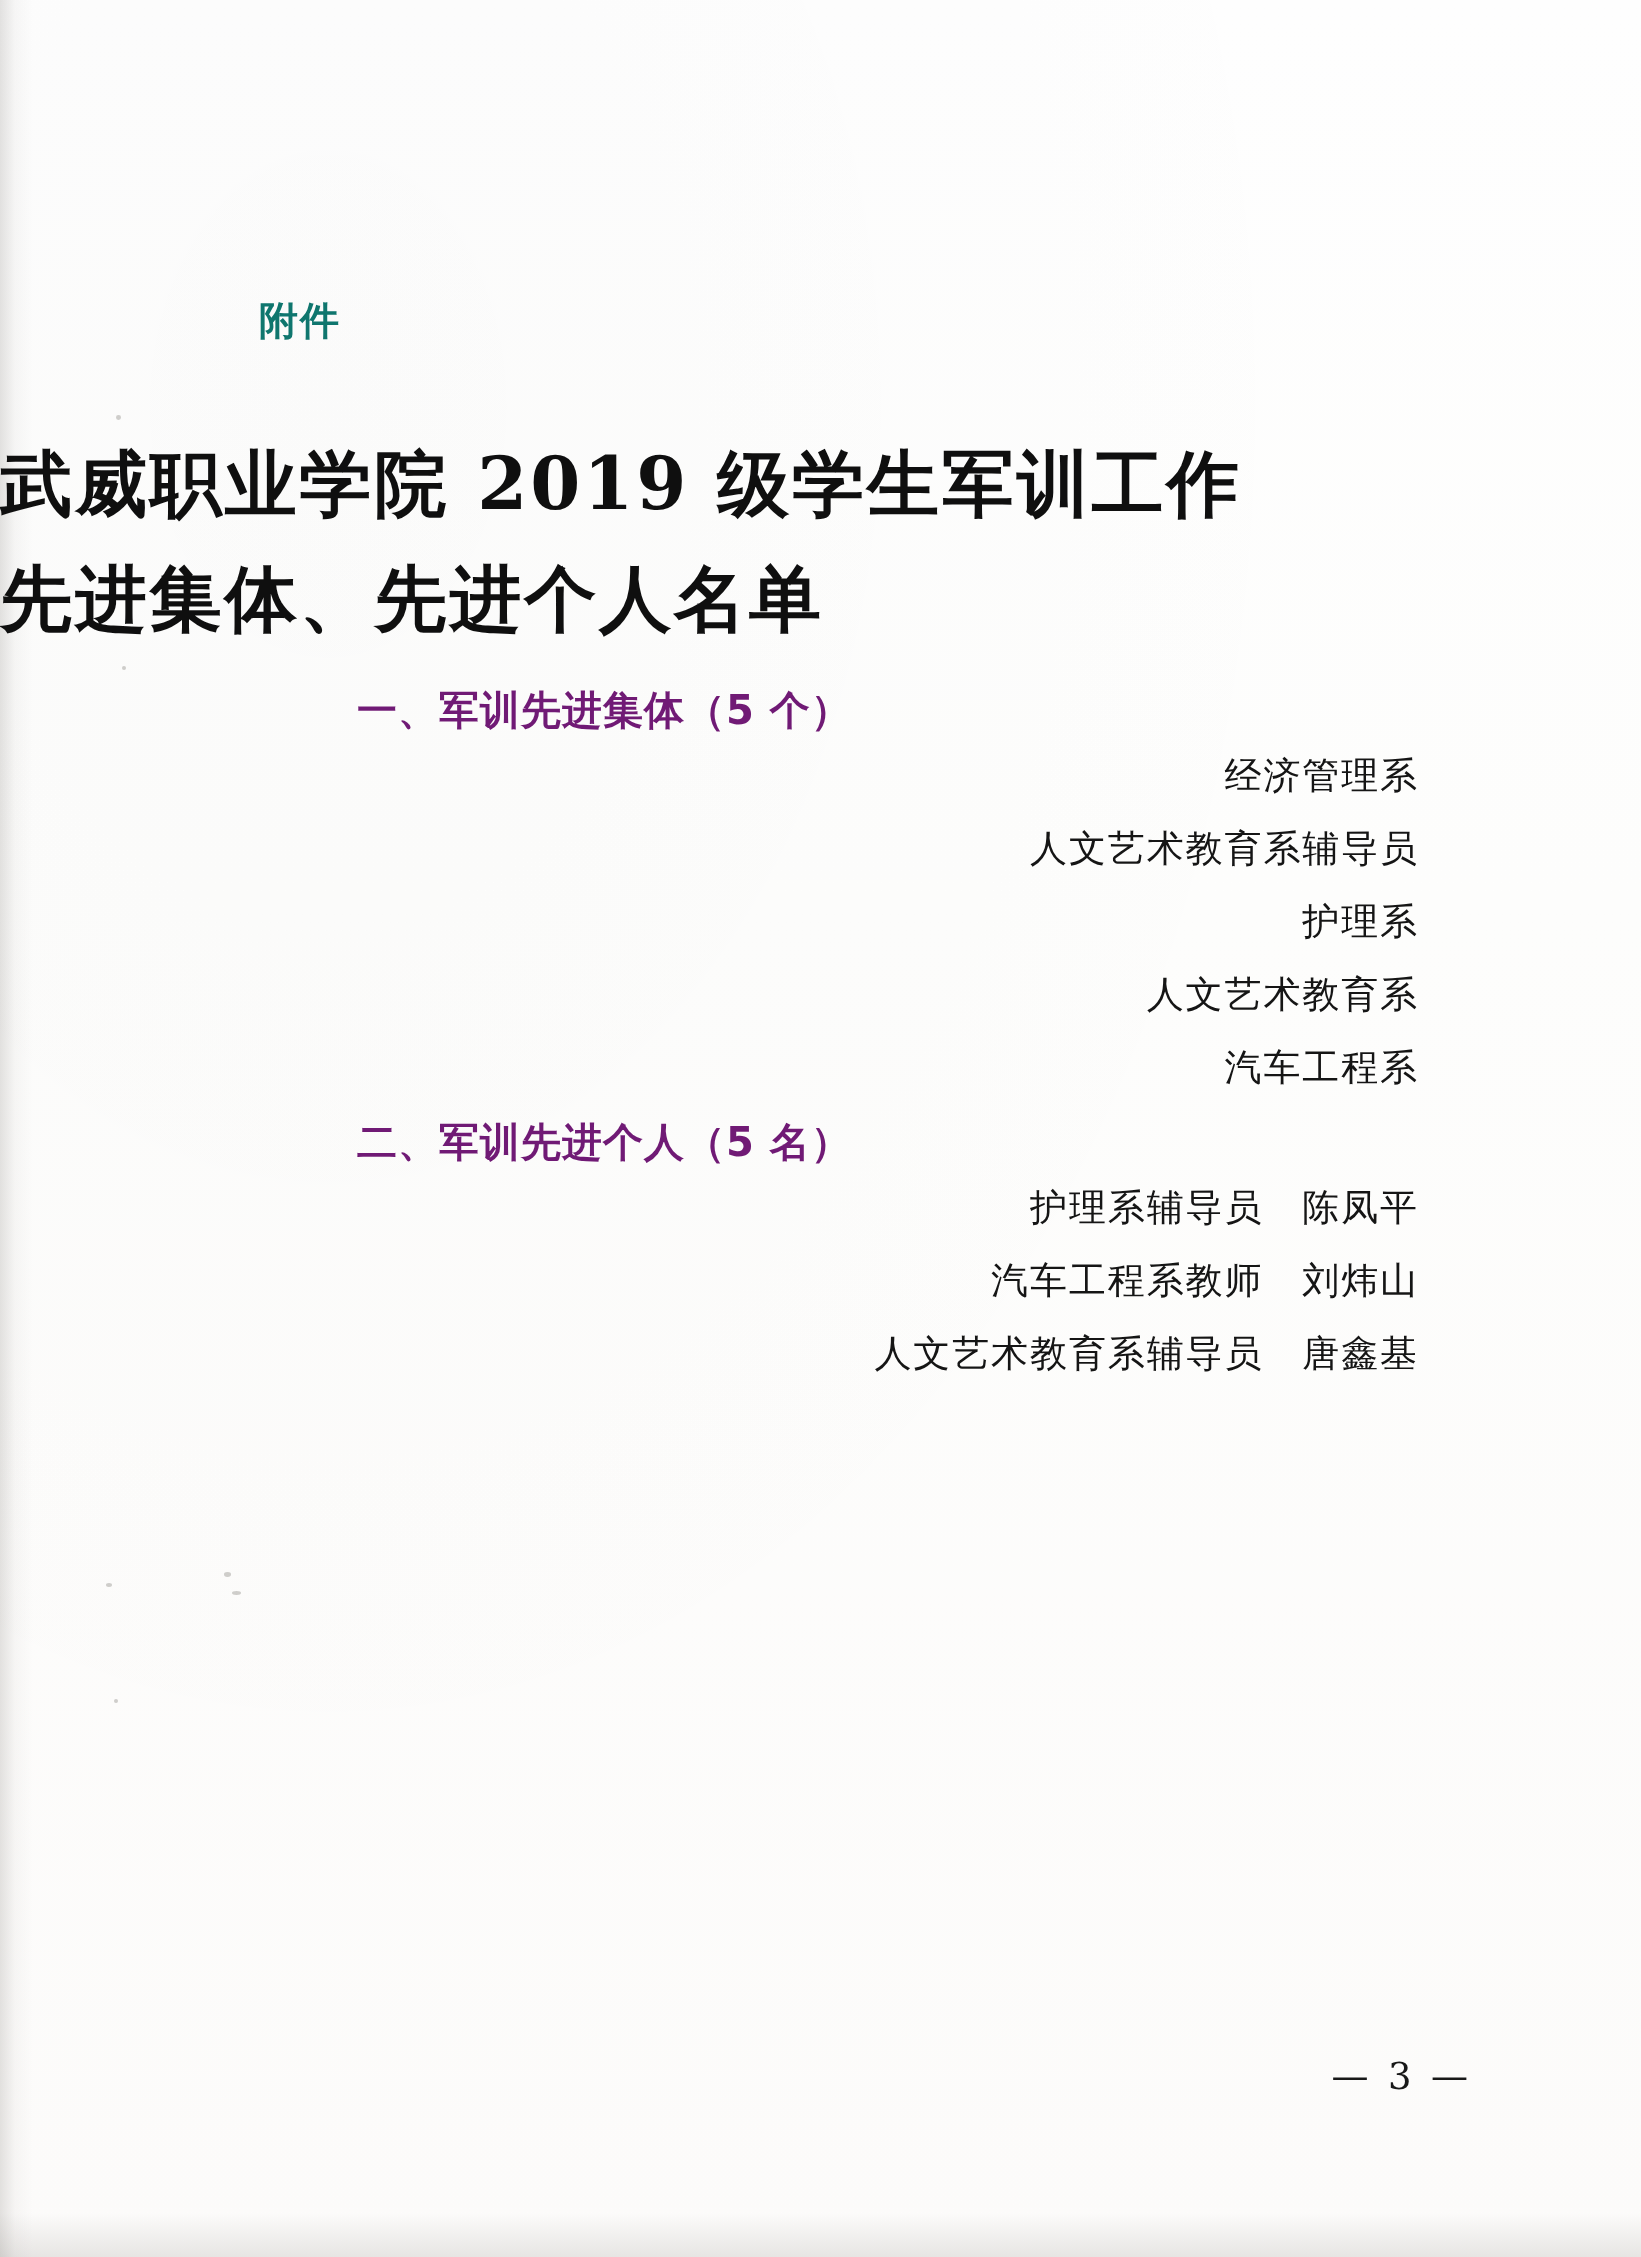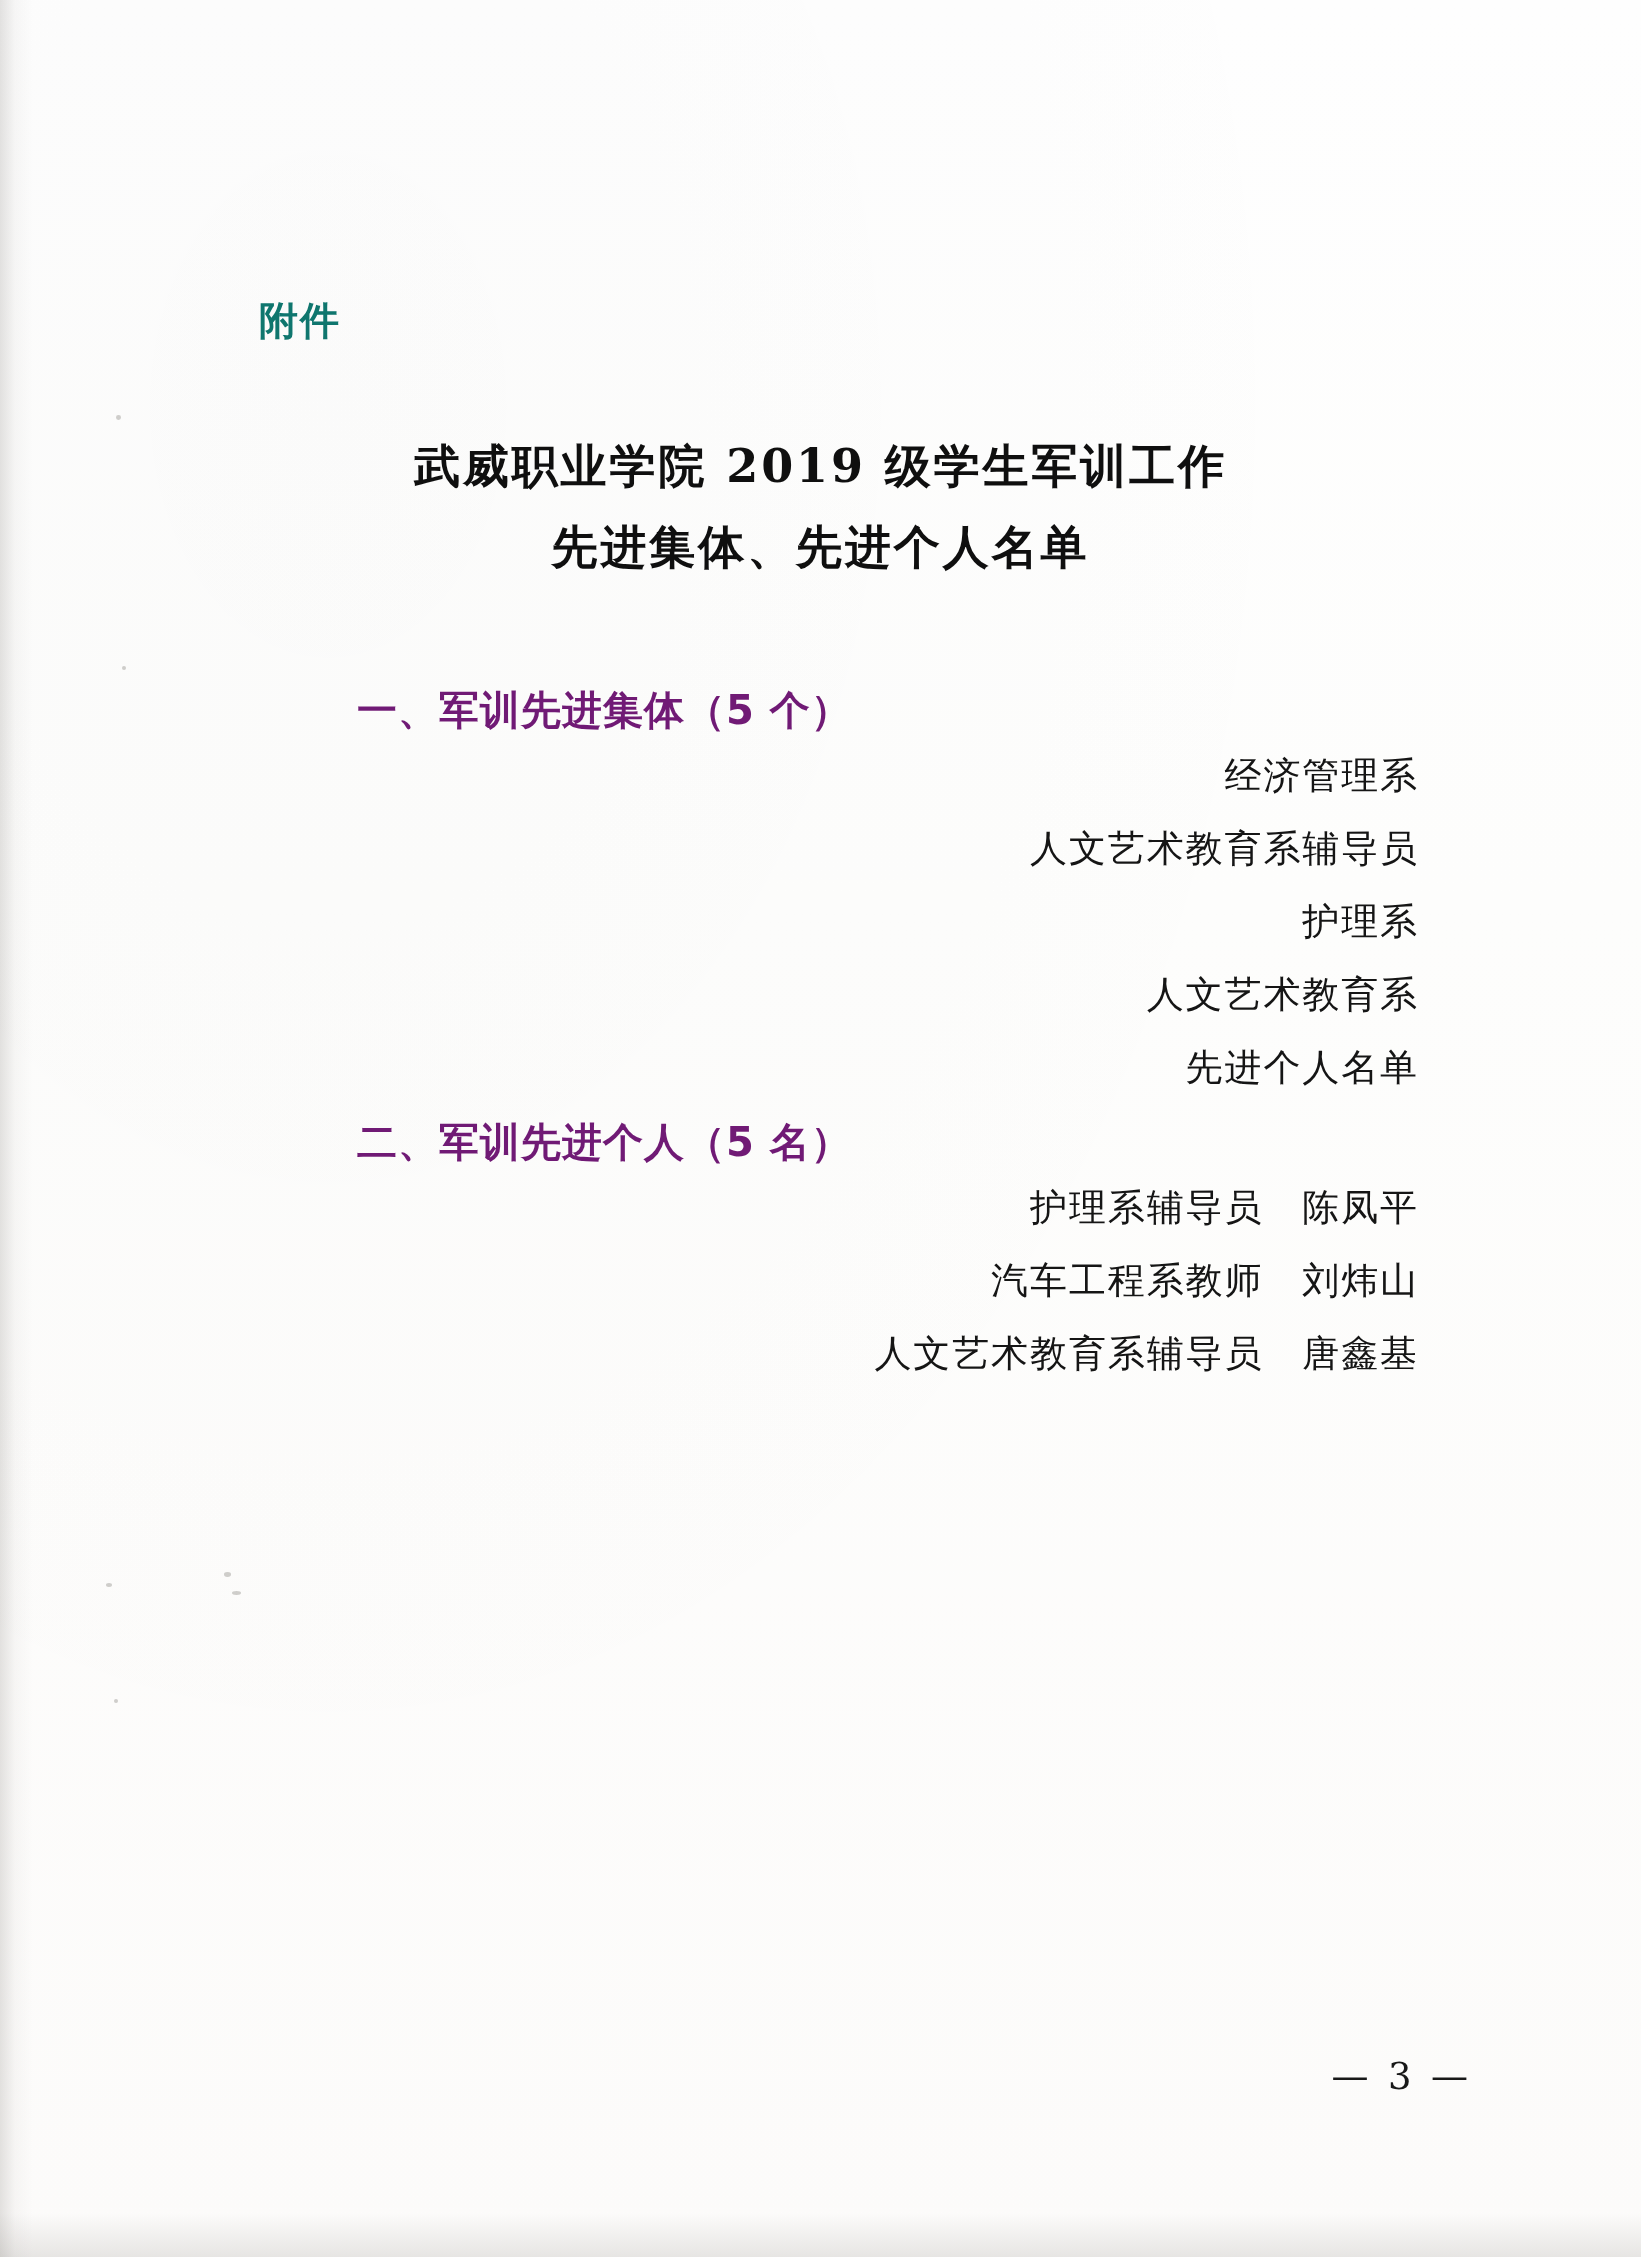--- a/index.html
+++ b/index.html
@@ -57,24 +57,23 @@
     font-weight: 700;
     font-size: 39px;
     letter-spacing: 1.9px;
     color: #0f766e;
   }
   .doc-title {
     position: absolute;
     left: 0;
     top: 436px;
     width: 1641px;
-    text-align: center;
     font-family: "DejaVu Serif", "Liberation Serif", serif;
     font-weight: 700;
-    font-size: 46px;
+    font-size: 72px;
     line-height: 1.32;
     letter-spacing: 2.9px;
     color: #0f0f0f;
   }
   .doc-title .line2 {
     display: block;
     margin-top: 20px;
   }
   .body-block {
     position: absolute;
@@ -142,21 +141,21 @@
   </div>
 
   <div class="body-block">
 
     <div class="section-heading">一、军训先进集体（5 个）</div>
     <ul class="list">
       <li>经济管理系</li>
       <li>人文艺术教育系辅导员</li>
       <li>护理系</li>
       <li>人文艺术教育系</li>
-      <li>先进个人名单</li>
+      <li>汽车工程系</li>
     </ul>
 
     <div class="section-heading second">二、军训先进个人（5 名）</div>
     <ul class="list">
       <li>护理系辅导员　陈凤平</li>
       <li>汽车工程系教师　刘炜山</li>
       <li>人文艺术教育系辅导员　唐鑫基</li>
     </ul>
 
   </div>

